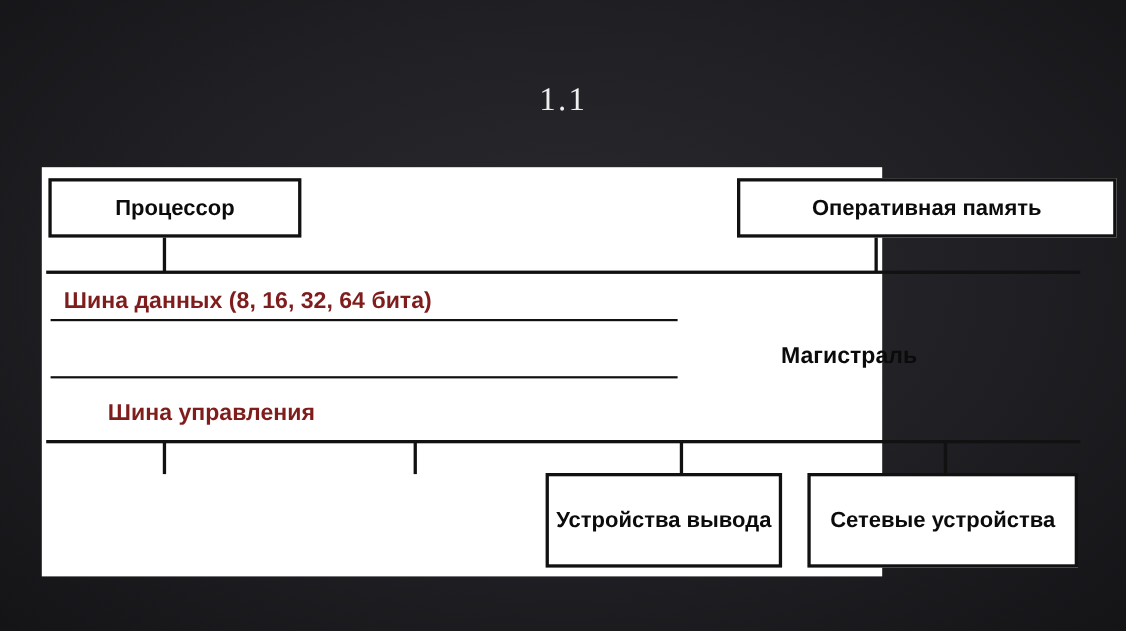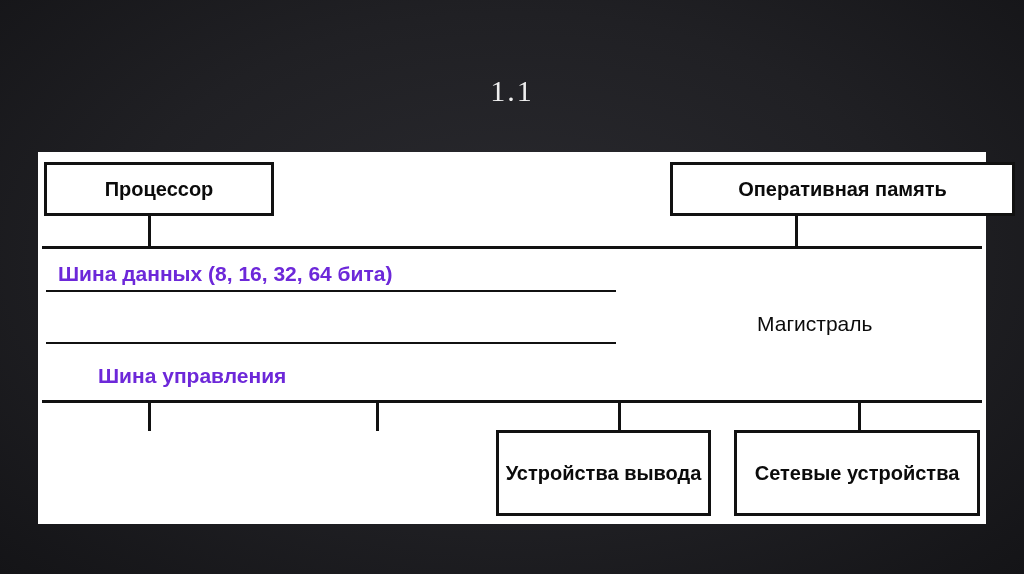--- a/index.html
+++ b/index.html
@@ -33,21 +33,21 @@
     font-family: "Liberation Serif", serif;
     font-size: 30px;
     letter-spacing: 2px;
   }
 
   
   .diagram {
     position: absolute;
     left: 38px;
     top: 152px;
-    width: 948px;
+    width: 764px;
     height: 372px;
     background: #ffffff;
     box-sizing: border-box;
   }
 
   .inner {
     position: absolute;
     left: 0;
     top: 0;
     width: 948px;
@@ -101,38 +101,37 @@
   }
   #stub-processor { left: 110px; top: 64px;  height: 31px; }
   #stub-ram       { left: 757px; top: 64px;  height: 31px; }
   #stub-input     { left: 110px; top: 248px; height: 31px; }
   #stub-storage   { left: 338px; top: 248px; height: 31px; }
   #stub-output    { left: 580px; top: 248px; height: 31px; }
   #stub-network   { left: 820px; top: 248px; height: 31px; }
 
   .bus-label {
     position: absolute;
-    color: #6d28d9;
+    color: #7f1d1d;
     font-size: 21px;
     font-weight: bold;
     white-space: nowrap;
   }
   #bus-data    { left: 20px; top: 110px; }
   #bus-address { left: 20px; top: 162px; }
   #bus-control { left: 20px; top: 212px; margin-left: 40px; }
 
   #bus-trunk {
     position: absolute;
     left: 672px;
     top: 160px;
     color: #0b0b0b;
     font-size: 21px;
-    font-weight: normal;
+    font-weight: bold;
     white-space: nowrap;
-    margin-left: 47px;
   }
 </style>
 </head>
 <body>
 
 <div class="slide">
 
   <div class="slide-title">1.1</div>
 
   <div class="diagram">

